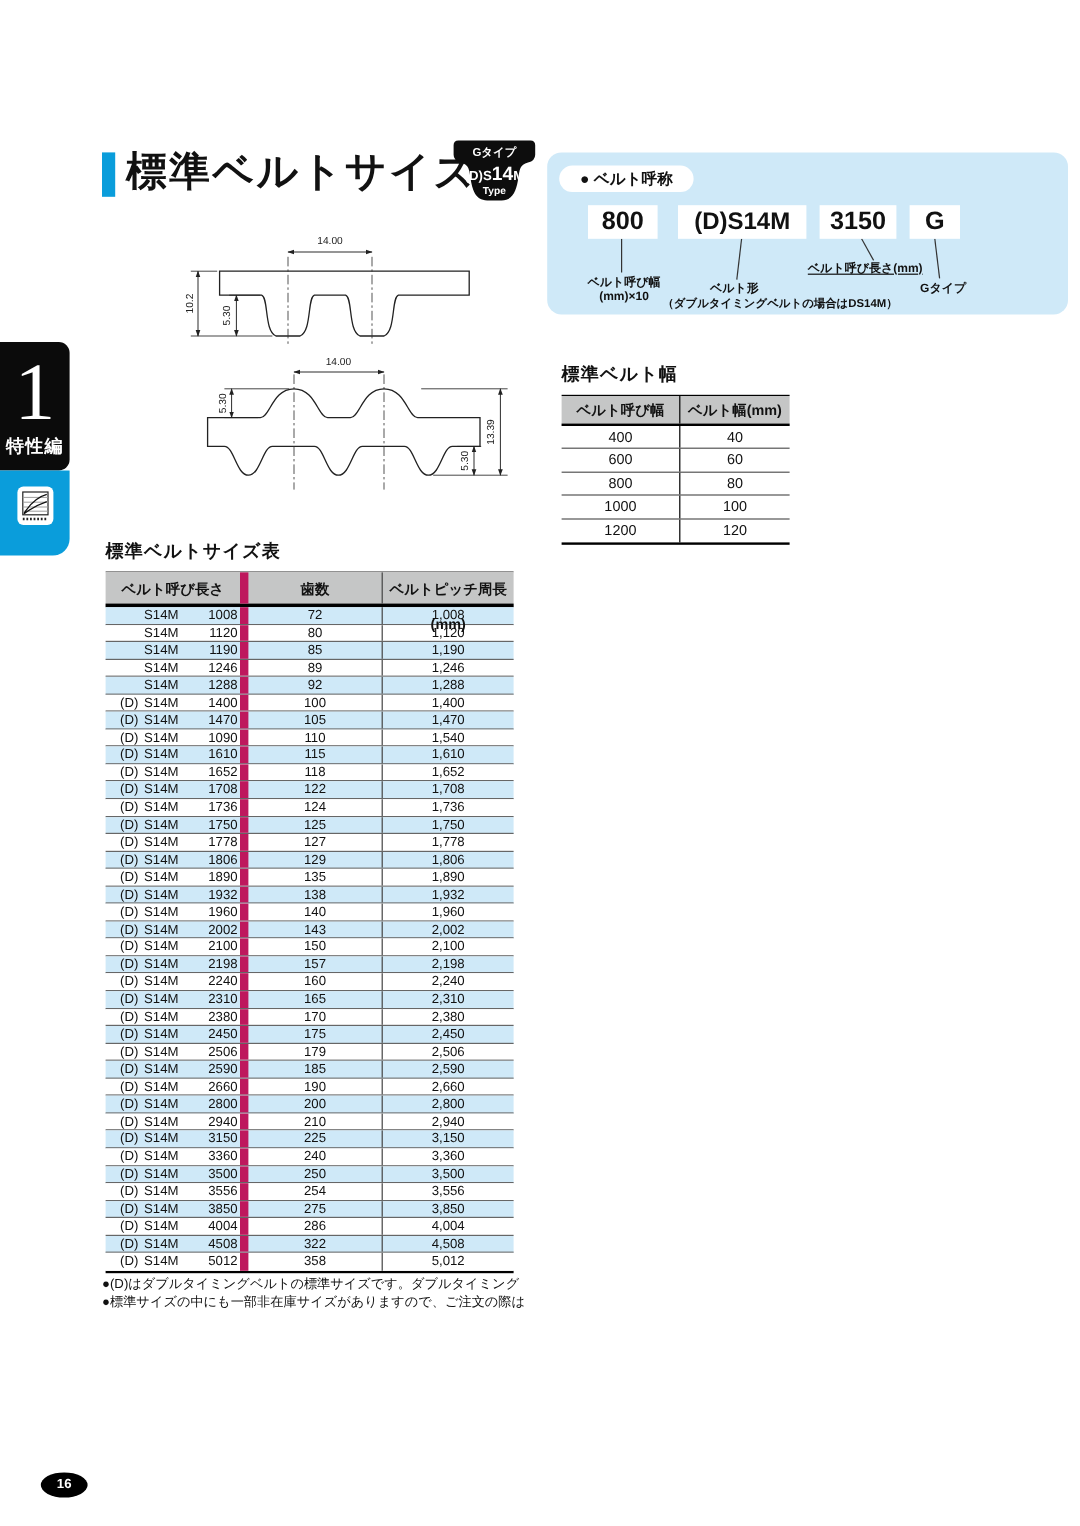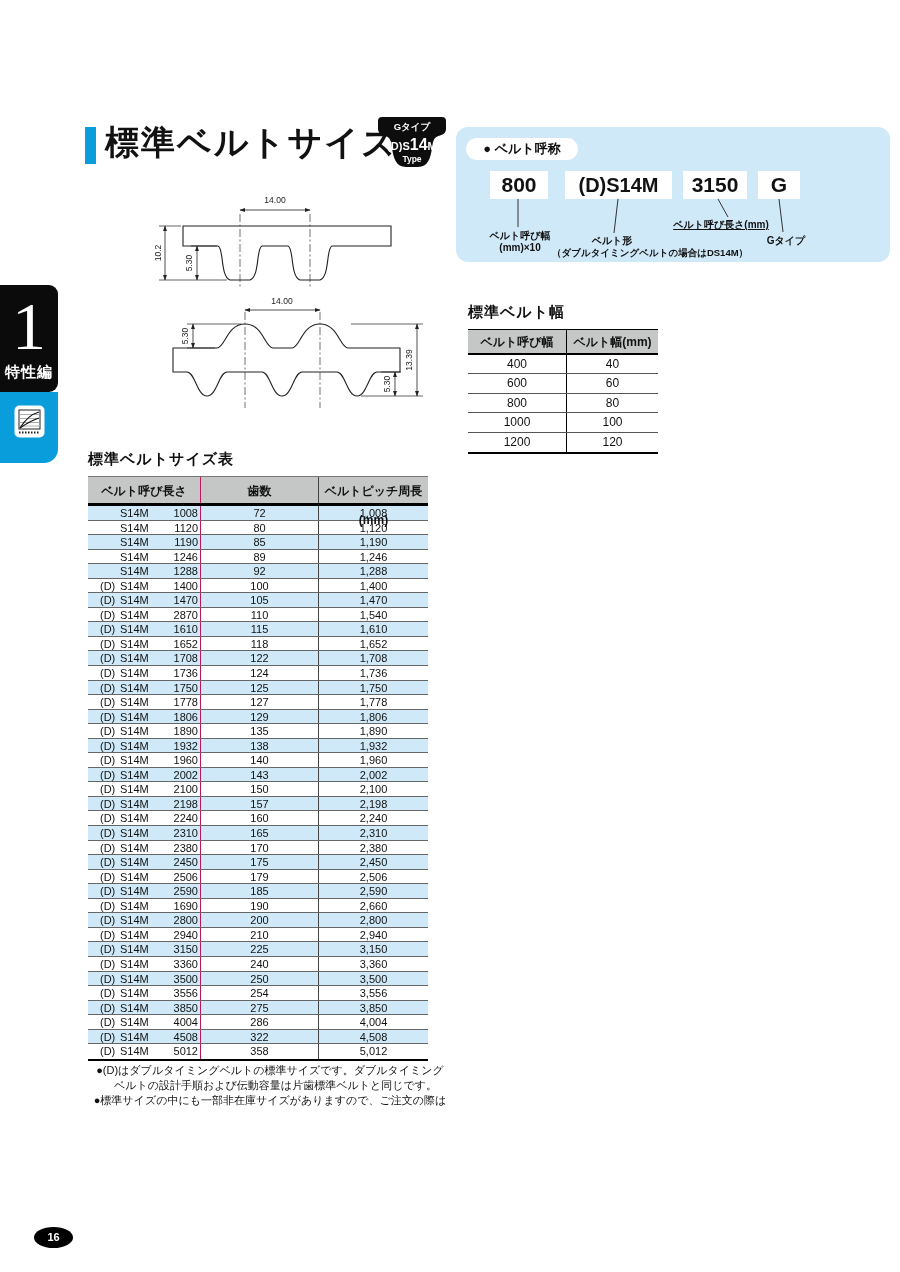--- a/index.html
+++ b/index.html
@@ -65,30 +65,30 @@
   .size-block { position:absolute; left:88px; top:450px; width:340px; }
   .stable { width:340px; border-top:1px solid #777; border-bottom:2px solid #000; }
   .shead { display:flex; background:#c5c6c6; height:29px; line-height:29px;
     font-size:12px; font-weight:bold; border-bottom:3px solid #000; }
   .trow { display:flex; height:14.55px; line-height:14.55px; font-size:11px;
     border-bottom:1px solid #666; }
   .trow:last-child { border-bottom:none; }
   .trow.odd { background:#cfe9f8; }
   .trow.even { background:#fff; }
   .c1 { width:112px; display:flex; }
-  .c2 { width:118px; text-align:center; border-left:1px solid #be185d; }
+  .c2 { width:118px; text-align:center; border-left:7px solid #be185d; }
   .c3 { width:110px; text-align:center; border-left:1px solid #444; }
   .shead .c1 { display:block; text-align:center; }
   .c1 .d { width:32px; padding-left:12px; }
   .c1 .m { width:48px; }
   .c1 .s { width:30px; text-align:right; }
 
   
   .notes { position:absolute; left:85px; top:1063px; width:370px;
-    font-size:11px; line-height:15px;text-align:center; }
+    font-size:11px; line-height:15px; }
   .notes .cont { padding-left:11px; }
 
   
   .pageno { position:absolute; left:34px; top:1227px; width:39px; height:21px;
     background:#000; border-radius:50%; color:#fff; font-size:11px; font-weight:bold;
     text-align:center; line-height:21px; }
 </style>
 </head>
 <body>
 
@@ -306,21 +306,21 @@
               <span class="m">S14M</span>
               <span class="s">1470</span>
             </div>
             <div class="c2">105</div>
             <div class="c3">1,470</div>
           </div>
           <div class="trow even">
             <div class="c1">
               <span class="d">(D)</span>
               <span class="m">S14M</span>
-              <span class="s">2870</span>
+              <span class="s">1090</span>
             </div>
             <div class="c2">110</div>
             <div class="c3">1,540</div>
           </div>
           <div class="trow odd">
             <div class="c1">
               <span class="d">(D)</span>
               <span class="m">S14M</span>
               <span class="s">1610</span>
             </div>
@@ -486,21 +486,21 @@
               <span class="m">S14M</span>
               <span class="s">2590</span>
             </div>
             <div class="c2">185</div>
             <div class="c3">2,590</div>
           </div>
           <div class="trow even">
             <div class="c1">
               <span class="d">(D)</span>
               <span class="m">S14M</span>
-              <span class="s">1690</span>
+              <span class="s">2660</span>
             </div>
             <div class="c2">190</div>
             <div class="c3">2,660</div>
           </div>
           <div class="trow odd">
             <div class="c1">
               <span class="d">(D)</span>
               <span class="m">S14M</span>
               <span class="s">2800</span>
             </div>
@@ -587,19 +587,18 @@
             </div>
             <div class="c2">358</div>
             <div class="c3">5,012</div>
           </div>
         </div>
     </div>
   </div>
 
   <div class="notes">
     <div>●(D)はダブルタイミングベルトの標準サイズです。ダブルタイミング</div>
-    <div class="cont">ベルトの設計手順および伝動容量は片歯標準ベルトと同じです。</div>
     <div>●標準サイズの中にも一部非在庫サイズがありますので、ご注文の際は</div>
   </div>
 
   <div class="pageno">16</div>
 
 </div>
 
 </body></html>

